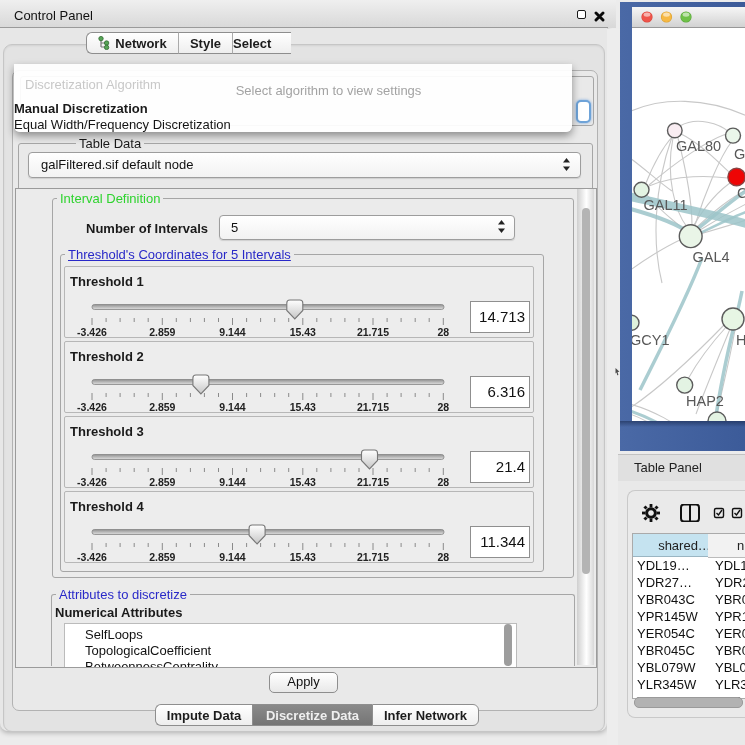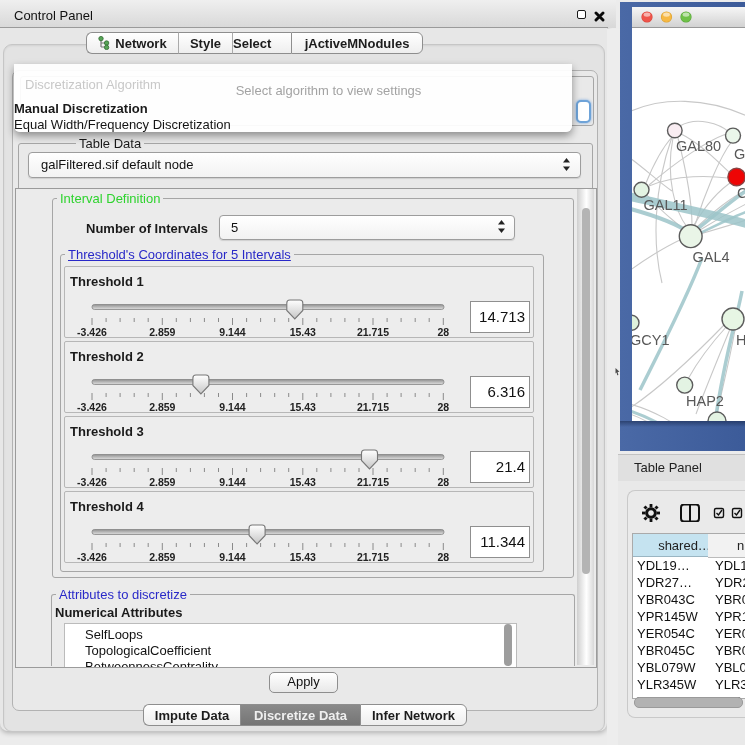--- a/index.html
+++ b/index.html
@@ -38,23 +38,20 @@
         <circle cx="8.6" cy="11.4" r="2.2" fill="#57a557" stroke="#2e6b2e" stroke-width="0.8"></circle>
       </svg>
     <span style="font-weight:600;">Network</span>
     </div>
   <div class="seg" style="box-sizing:border-box;width:54px;border-right:none;border-left:1px solid #aaa;display:flex;align-items:center;justify-content:center;">
       <span style="font-weight:600;">Style</span>
     </div>
   <div class="seg" style="box-sizing:border-box;width:59px;border-right:none;border-left:1px solid #aaa;display:flex;align-items:center;justify-content:flex-start;">
       <span style="font-weight:600;">Select</span>
     </div>
-  <div class="seg" style="box-sizing:border-box;width:132px;border-radius:0 6px 6px 0;display:flex;align-items:center;justify-content:center;">
-      <span style="font-weight:600;">jActiveMNodules</span>
-    </div>
 </div>
 
 <div class="abs" style="left:12px;top:70px;width:584px;height:639px;background:#e9e9e9;border:1px solid #b2b2b2;border-radius:7px;"></div>
 
 <div class="abs groupbox" style="left:20px;top:76px;width:572px;height:48px;"></div>
 
 <div class="abs" style="left:576px;top:100px;width:11px;height:19px;background:#fff;border:2.5px solid #6ea3d8;border-radius:5px;box-shadow:0 0 3px rgba(90,150,220,0.8);"></div>
 
 <div class="abs groupbox" style="left:18px;top:143px;width:573px;height:46px;"></div>
 <div class="abs" style="left:28px;top:136px;font-size:13px;color:#1a1a1a;background:#e9e9e9;padding:0 3px;margin-left:48px;">Table Data</div>
@@ -158,21 +155,21 @@
 <div class="abs" style="left:56px;top:587px;font-size:13px;color:#2929c8;background:#ebebeb;padding:0 3px;">Attributes to discretize</div>
 <div class="abs btxt" style="left:55px;top:605px;font-size:13px;">Numerical Attributes</div>
 <div class="abs" style="left:64px;top:623px;width:451px;height:43px;background:#fff;border:1px solid #bbb;border-bottom:none;overflow:hidden;">
   <div style="font-size:13px;color:#111;padding:3px 0 0 20px;line-height:16px;">SelfLoops<br>TopologicalCoefficient<br>BetweennessCentrality</div>
 </div>
 <div class="abs" style="left:504px;top:624px;width:8px;height:42px;background:#9d9d9d;border-radius:4px;"></div>
 
 <div class="abs" style="left:269px;top:672px;width:67px;height:19px;background:linear-gradient(#ffffff,#e8e8e8);border:1px solid #8e8e8e;border-radius:5px;text-align:center;font-size:13px;color:#111;line-height:18px;">Apply</div>
 
 <div class="abs" style="left:143px;top:704px;height:22px;display:flex;font-size:13px;">
-  <div class="seg" style="box-sizing:border-box;width:97px;border-radius:6px 0 0 6px;border-right:none;display:flex;align-items:center;justify-content:center;">
+  <div class="seg" style="box-sizing:border-box;width:97px;border-radius:6px 0 0 6px;border-right:none;display:flex;align-items:center;justify-content:center;margin-left:12px;">
       <span style="font-weight:600;">Impute Data</span>
     </div>
   <div class="seg segdark" style="box-sizing:border-box;width:120px;border-right:none;display:flex;align-items:center;justify-content:center;">
       <span style="font-weight:600;">Discretize Data</span>
     </div>
   <div class="seg" style="box-sizing:border-box;width:107px;border-radius:0 6px 6px 0;display:flex;align-items:center;justify-content:center;">
       <span style="font-weight:600;">Infer Network</span>
     </div>
 </div>
 

